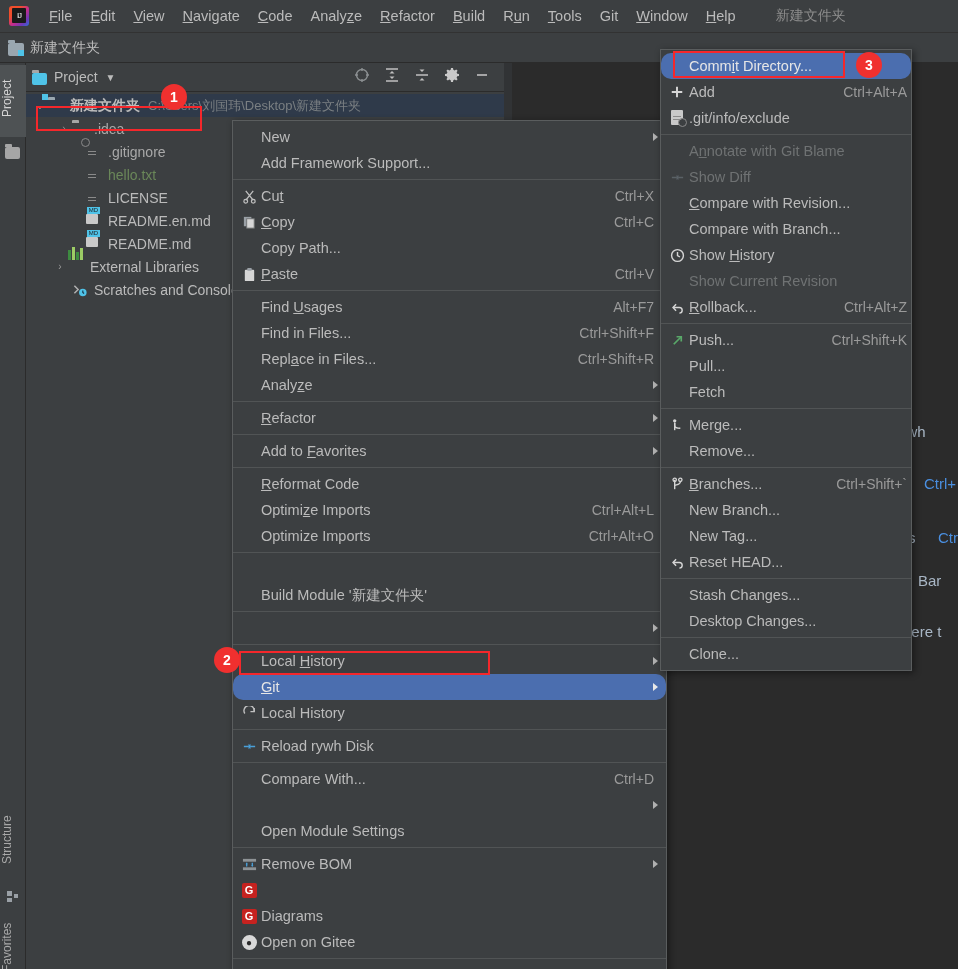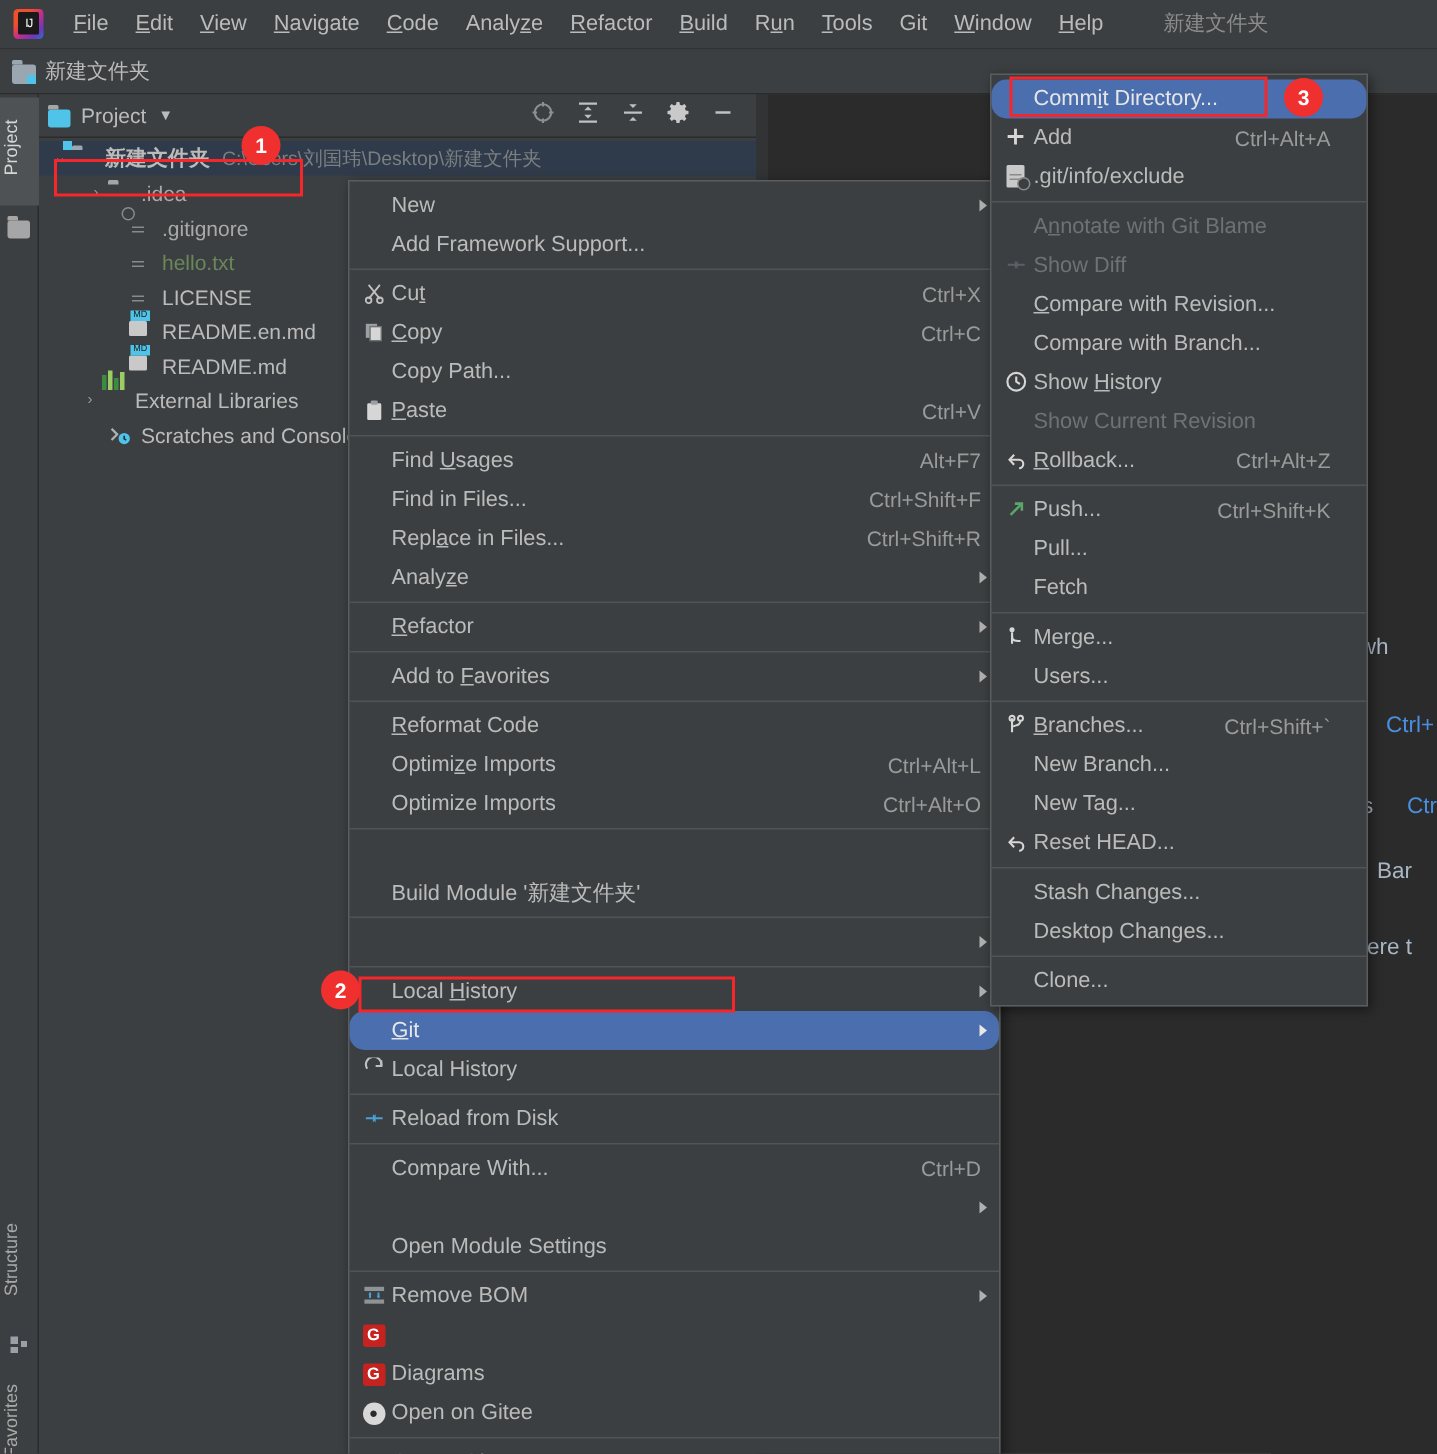--- a/index.html
+++ b/index.html
@@ -153,21 +153,21 @@
   .msep { height: 1px; background: #515455; margin: 3px 0; }
 
   
   .submenu {
     position: absolute; left: 660px; top: 49px; width: 252px;
     background: #3c3f41; border: 1px solid #5a5d5e;
     box-shadow: 2px 2px 7px rgba(0,0,0,.45);
     padding: 3px 0; z-index: 50;
   }
   .submenu .mi { font-size: 14.5px; }
-  .submenu .mi .mi-accel { padding-right: 24px; }
+  .submenu .mi .mi-accel { padding-right: 4px; }
 
   
   .redbox {
     position: absolute; border: 2.5px solid #f5272b; z-index: 60; pointer-events: none;
   }
   .badge {
     position: absolute; width: 26px; height: 26px; border-radius: 50%;
     background: #f0302f; color: #ffffff; font-size: 14px; font-weight: bold;
     text-align: center; line-height: 26px; z-index: 70;
     font-family: "Liberation Sans", sans-serif;
@@ -512,21 +512,21 @@
     <div class="msep"></div>
 
     <div class="mi">
       <span class="mi-icon">
         <svg width="15" height="15" viewBox="0 0 16 16" style="vertical-align:middle">
             <path d="M2 8h5M14 8H9" stroke="#4a9fd8" stroke-width="1.5"></path>
             <path d="M7 5l2.5 3L7 11z" fill="#4a9fd8"></path>
             <path d="M9 5L6.5 8 9 11z" fill="#4a9fd8"></path>
           </svg>
       </span>
-      <span class="mi-label">Reload from Disk</span>
+      <span class="mi-label">Reload rywh Disk</span>
       <span class="mi-accel"></span>
     </div>
 
     <div class="msep"></div>
 
     <div class="mi">
       <span class="mi-icon"></span>
       <span class="mi-label">Compare With...</span>
       <span class="mi-accel">Ctrl+D</span>
     </div>
@@ -674,21 +674,21 @@
         <svg width="15" height="15" viewBox="0 0 16 16" style="vertical-align:middle">
             <circle cx="5" cy="3" r="1.8" fill="#d6d6d6"></circle>
             <path d="M5 5v3c0 3 3 3 6 3" stroke="#d6d6d6" stroke-width="1.5" fill="none"></path>
             <path d="M5 5v8" stroke="#d6d6d6" stroke-width="1.5"></path>
           </svg>
       </span>
       <span class="mi-label">Merge...</span>
     </div>
     <div class="mi">
       <span class="mi-icon"></span>
-      <span class="mi-label">Users...</span>
+      <span class="mi-label">Remove...</span>
     </div>
 
     <div class="msep"></div>
 
     <div class="mi">
       <span class="mi-icon">
         <svg width="15" height="15" viewBox="0 0 16 16" style="vertical-align:middle">
             <path d="M5 3v10" stroke="#d6d6d6" stroke-width="1.5"></path>
             <circle cx="5" cy="3" r="1.8" fill="none" stroke="#d6d6d6" stroke-width="1.4"></circle>
             <circle cx="11" cy="3" r="1.8" fill="none" stroke="#d6d6d6" stroke-width="1.4"></circle>

